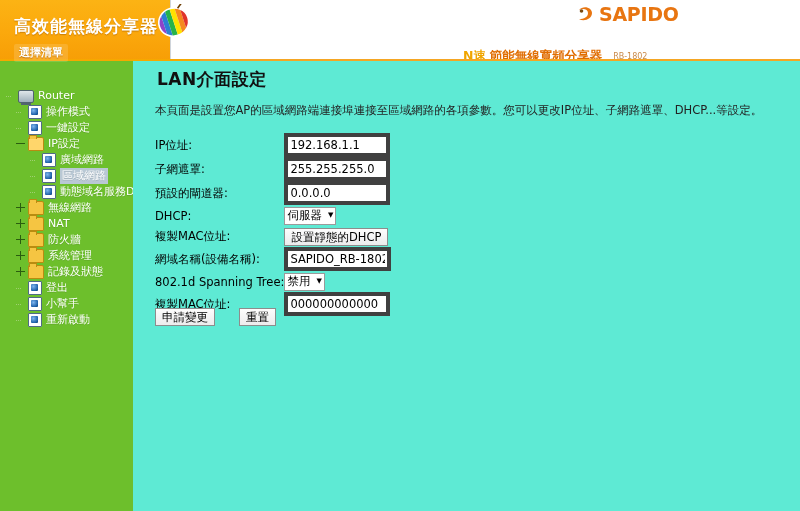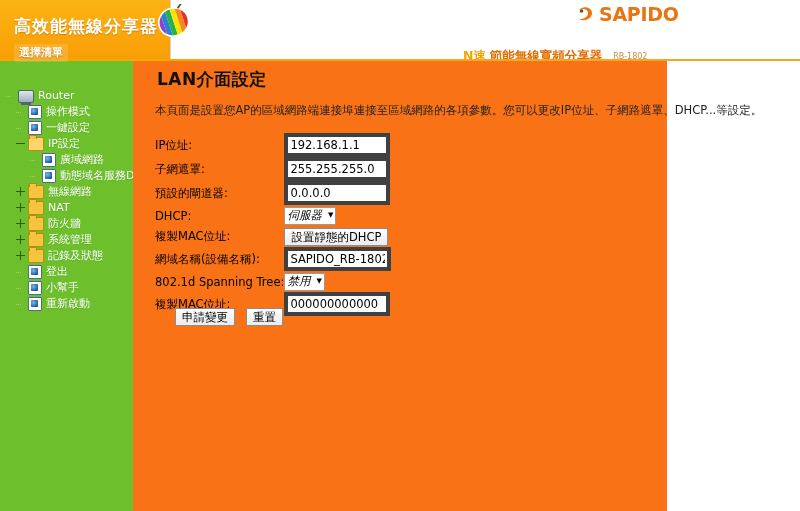--- a/index.html
+++ b/index.html
@@ -127,22 +127,22 @@
     width:14px;height:11px;flex:0 0 14px;
     background:linear-gradient(180deg,#dfe6ea 0%,#9fb0bb 100%);
     border:1px solid #51646f;border-radius:2px;
   }
   .ico.router::after{
     content:"";position:absolute;left:2px;bottom:-3px;width:10px;height:2px;background:#51646f;
   }
 
   
   #main{
-    position:absolute;left:133px;top:61px;width:534px;height:450px;
-    background:#f97316;
+    position:absolute;left:133px;top:61px;width:667px;height:450px;
+    background:#5eead4;
   }
   #page-title{
     position:absolute;left:24px;top:7px;
     font-size:17px;font-weight:bold;color:#111;letter-spacing:.5px;
   }
   #page-desc{
     position:absolute;left:22px;top:42px;width:630px;
     font-size:11.5px;color:#222;line-height:15px;
   }
 
@@ -171,38 +171,37 @@
   input.w-ip{width:94px;}
   input.w-range{width:88px;}
   input.w-name{width:95px;}
   input.w-mac{width:94px;}
 
   .selbox{
     display:inline-flex;align-items:center;
     border:1px solid #9a9a9a;background:#ffffff;
     height:14px;padding:1px 2px;font-size:11.5px;
     box-sizing:content-box;
-    font-style:italic;
   }
   .selbox .caret{
     margin-left:6px;font-size:7px;color:#000;line-height:1;
   }
 
   button.btn{
     font-family:"DejaVu Sans","Liberation Sans",sans-serif;
     font-size:11.5px;
     padding:1px 6px;
     border:1px solid #8d8d8d;
     background:linear-gradient(180deg,#fdfdfd 0%,#ececed 100%);
     color:#000;
     cursor:pointer;
     line-height:14px;
   }
   .dash-sep{display:inline-block;width:14px;text-align:center;color:#000;}
-  #btnrow{position:absolute;left:22px;top:247px;display:flex;gap:11px;margin-left:20px;}
+  #btnrow{position:absolute;left:22px;top:247px;display:flex;gap:24px;}
 </style>
 </head>
 <body>
 
 <div id="top-banner">
 
   <div id="brand-block">
     <div id="brand-title">高效能無線分享器</div>
 
     <svg id="brand-logo" viewBox="0 0 44 38">
@@ -269,20 +268,25 @@
         <div class="node indent1">
           <span class="expander minus"></span>
           <span class="ico folder open"></span>
           <span class="lbl">IP設定</span>
         </div>
         <div class="node indent2">
           <span class="expander dash"></span>
           <span class="ico page"></span>
           <span class="lbl">廣域網路</span>
         </div>
+        <div class="node indent2 selected">
+          <span class="expander dash"></span>
+          <span class="ico page"></span>
+          <span class="lbl">區域網路</span>
+        </div>
         <div class="node indent2">
           <span class="expander dash"></span>
           <span class="ico page"></span>
           <span class="lbl">動態域名服務DDNS</span>
         </div>
         <div class="node indent1">
           <span class="expander plus"></span>
           <span class="ico folder"></span>
           <span class="lbl">無線網路</span>
         </div>

